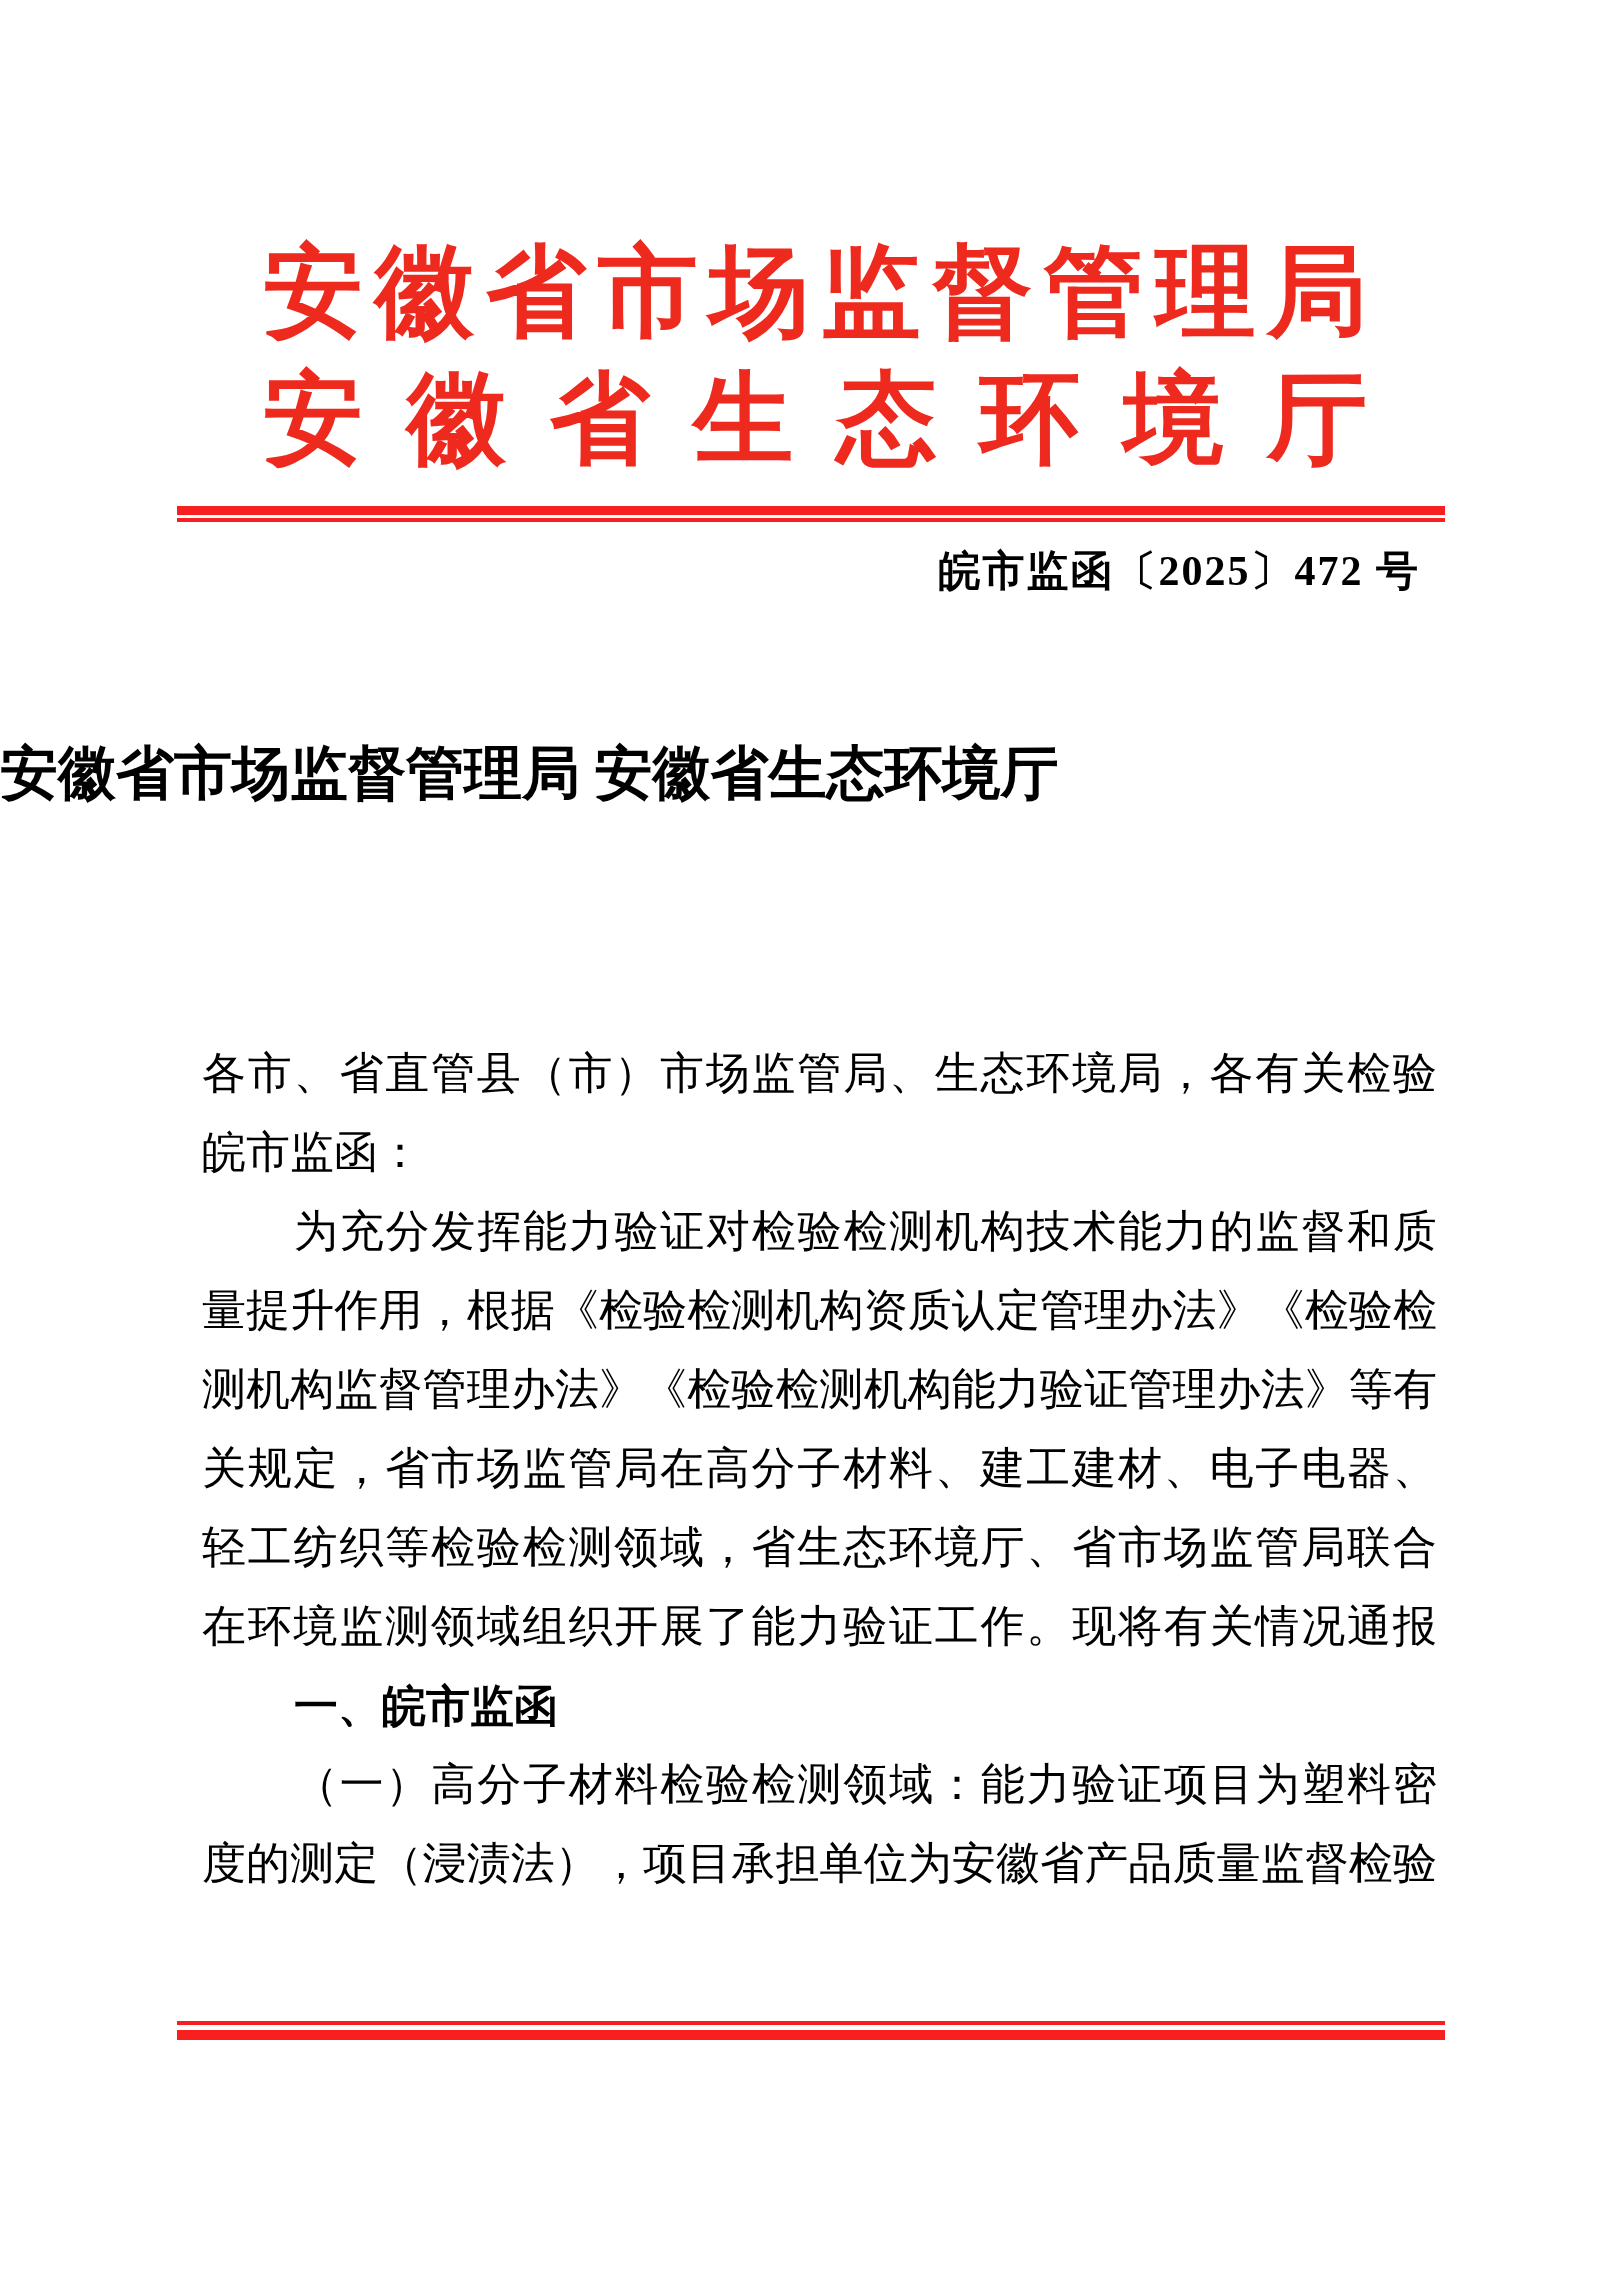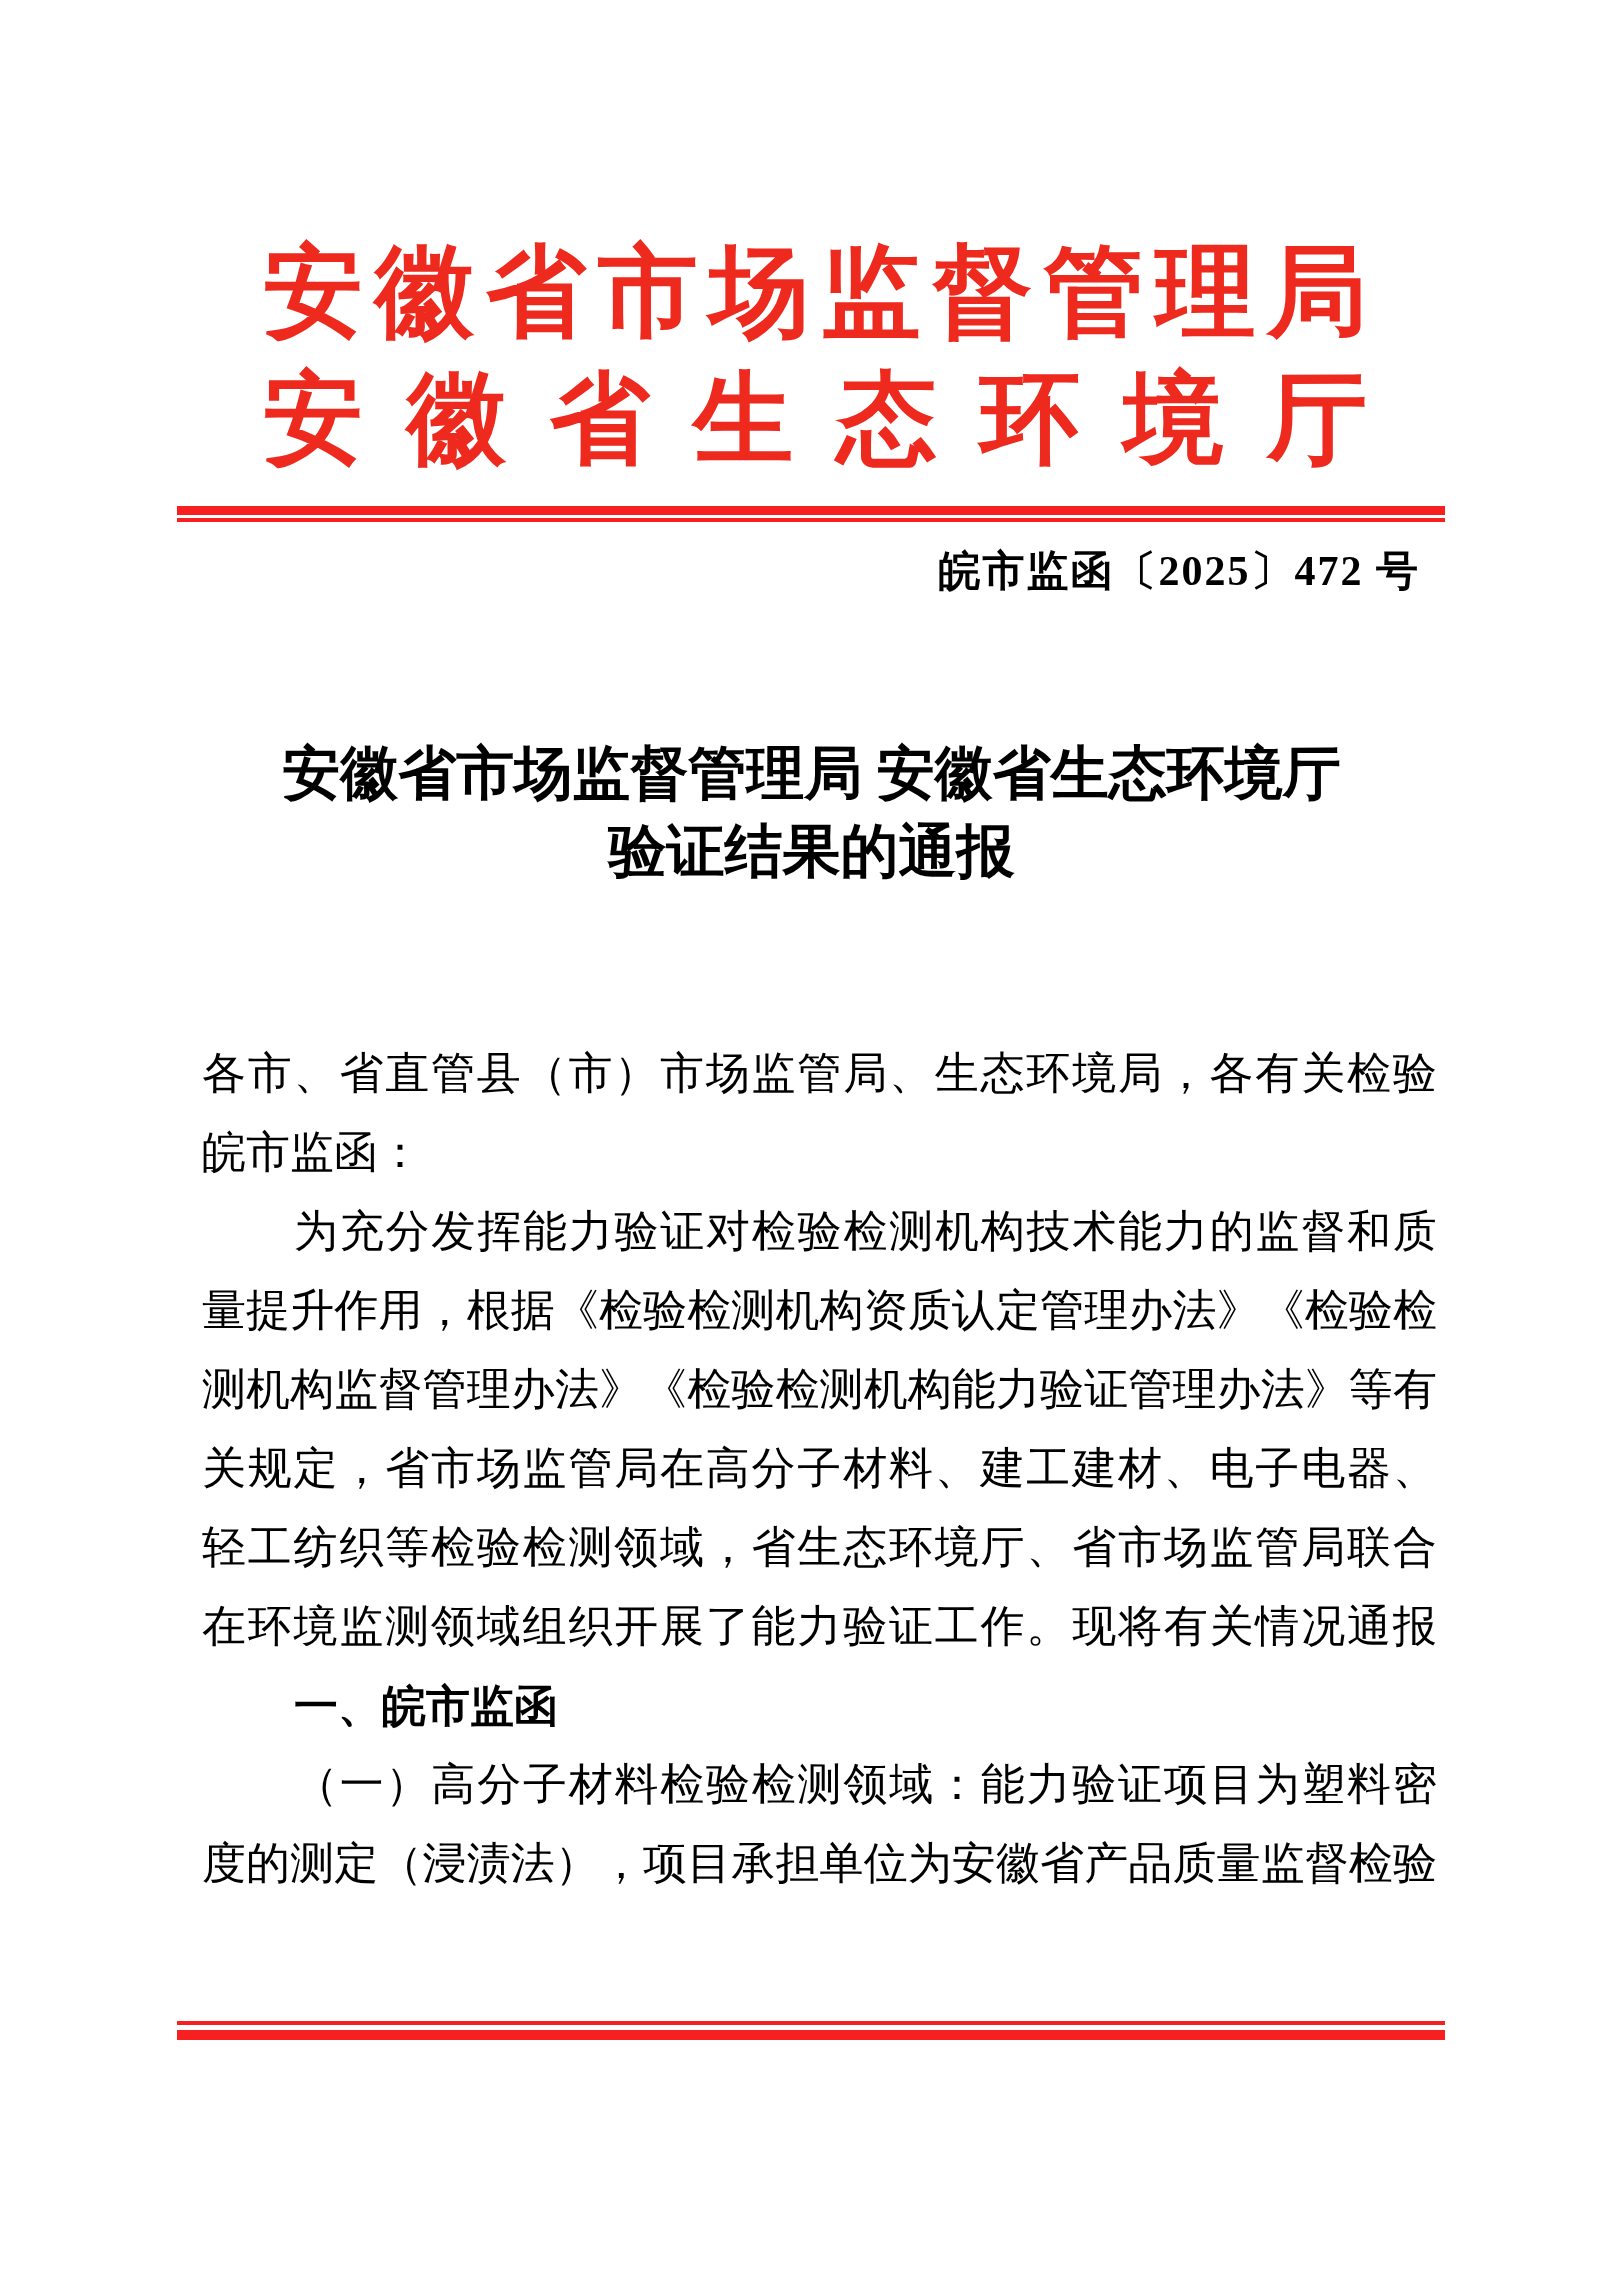--- a/index.html
+++ b/index.html
@@ -60,21 +60,21 @@
     white-space: nowrap;
     font-weight: bold;
   }
 
   
   .doc-title {
     position: absolute;
     left: 0;
     top: 735px;
     width: 1623px;
-    text-align: center;
+    text-align: left;
     font-weight: bold;
     font-size: 58px;
   }
   .title-line {
     line-height: 78px;
     height: 78px;
     white-space: nowrap;
   }
 
   
@@ -133,21 +133,20 @@
       </div>
   </div>
 
   <div class="rule rule-top-thick"></div>
   <div class="rule rule-top-thin"></div>
 
   <div class="doc-number">皖市监函〔2025〕472 号</div>
 
   <div class="doc-title">
     <div class="title-line">安徽省市场监督管理局 安徽省生态环境厅</div>
-    <div class="title-line">验证结果的通报</div>
   </div>
 
   <div class="doc-body" id="doc-body">
       <div class="body-line justify">
         <span>各</span>
         <span>市</span>
         <span>、</span>
         <span>省</span>
         <span>直</span>
         <span>管</span>

